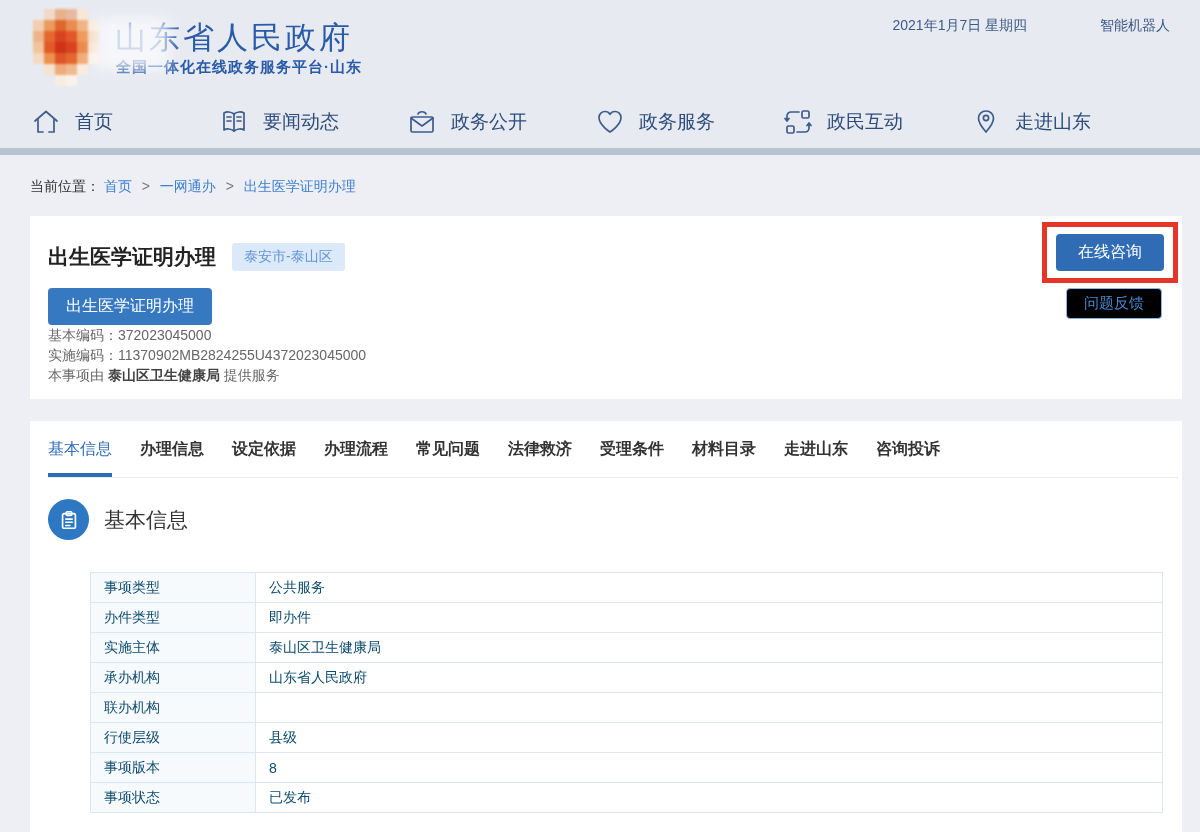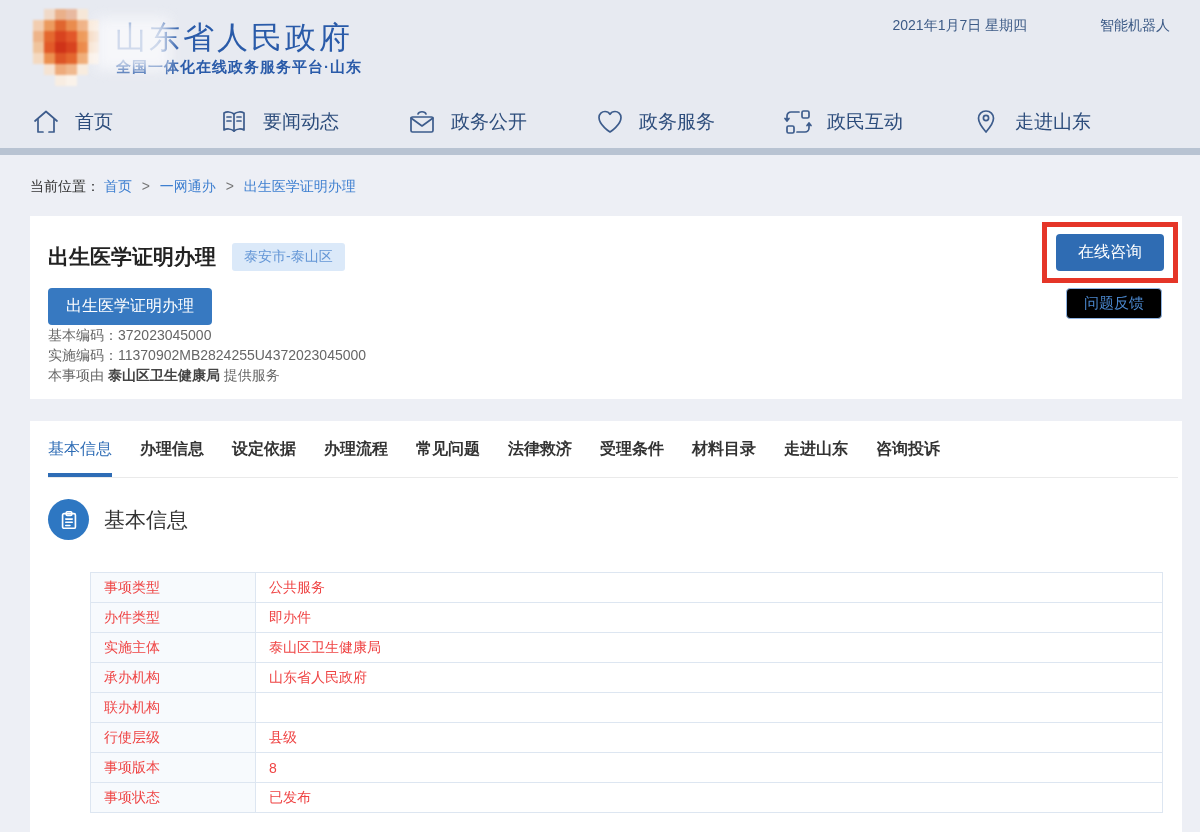--- a/index.html
+++ b/index.html
@@ -63,21 +63,21 @@
   .tab { font-size:16px; color:#333; padding-bottom:13px; cursor:pointer; border-bottom:4px solid transparent;font-weight:bold; }
   .tab.active { color:#2e6cb5; border-bottom-color:#2e6cb5; font-weight:normal; }
   
   .section-head { display:flex; align-items:center; gap:15px; margin-top:21px; }
   .section-icon { width:41px; height:41px; border-radius:50%; background:#2e77c2;
     display:flex; align-items:center; justify-content:center; }
   .section-icon svg { width:22px; height:22px; stroke:#fff; fill:none; stroke-width:1.8; stroke-linecap:round; }
   .section-title { font-size:21px; color:#333; }
   
   .info-table { border-collapse:collapse; margin:32px 0 0 42px; width:1073px; }
-  .info-table td { border:1px solid #dde6f1; height:30px; padding:0 0 0 13px; font-size:14px; color:#ef4444; }
+  .info-table td { border:1px solid #dde6f1; height:30px; padding:0 0 0 13px; font-size:14px; color:#0c4a6e; }
   .info-table td.lbl { width:165px; background:#f7fafd; }
 </style>
 </head>
 <body>
 
 <div class="header">
   <div class="logo-wrap">
       <div class="logo-px"></div>
     </div>
   <div class="site-title">山东省人民政府</div>

